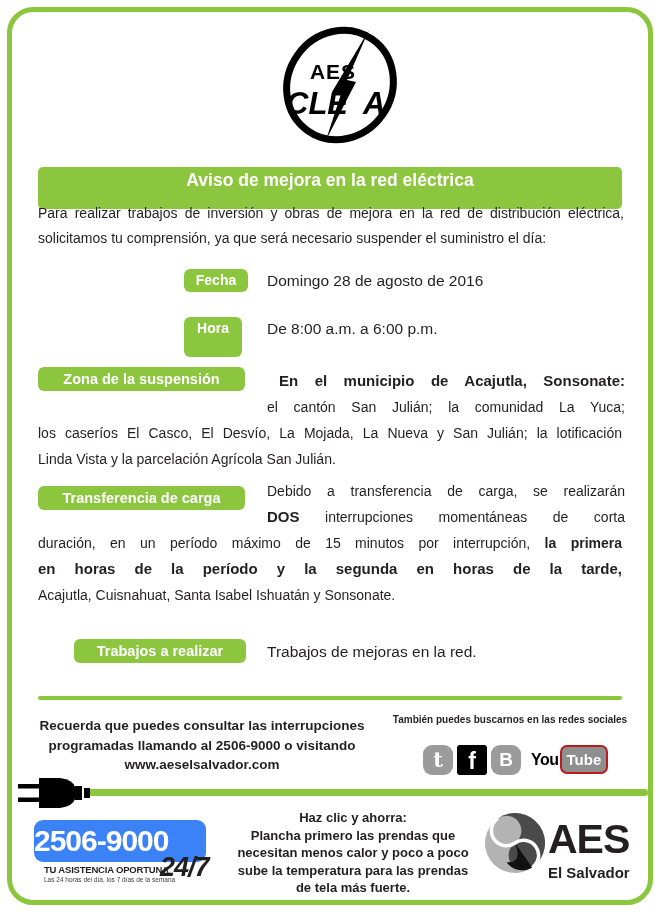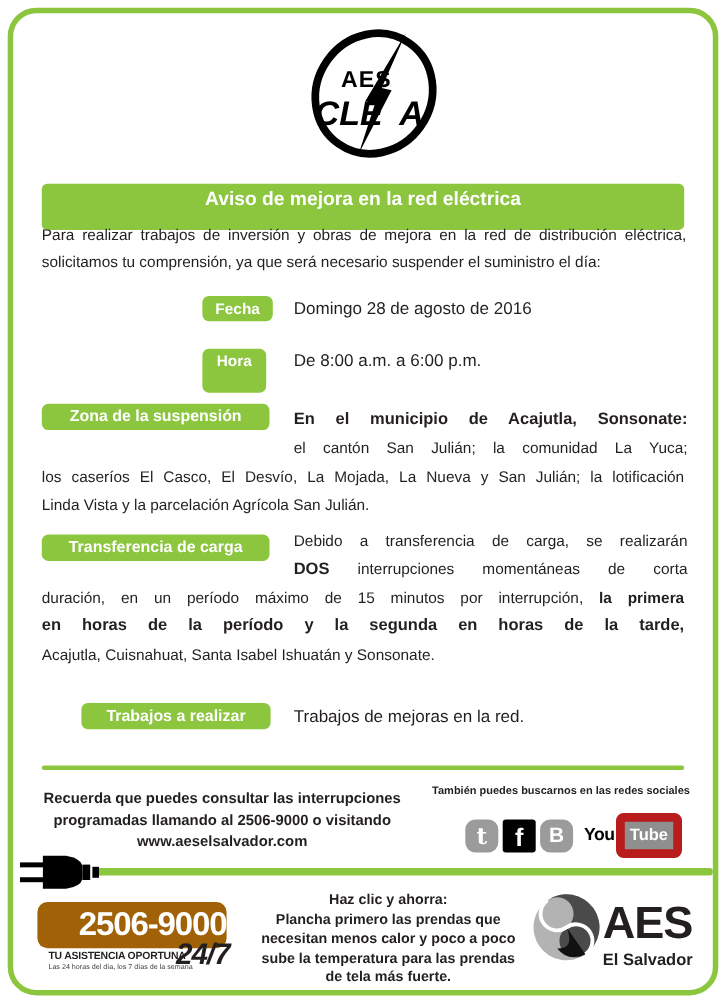--- a/index.html
+++ b/index.html
@@ -40,27 +40,27 @@
                font-weight:bold;font-size:10px;}
   .social-row{position:absolute;left:423px;top:744px;height:31px;display:flex;align-items:center;gap:4px;}
   .sq{width:30px;height:30px;display:flex;align-items:center;justify-content:center;
       color:#fff;font-weight:bold;box-sizing:border-box;}
   .tw{background:#9b9b9b;border-radius:9px;font-size:21px;font-family:"DejaVu Serif",serif;}
   .fb{background:#000;border-radius:3px;font-size:23px;align-items:flex-end;}
   .bg{background:#9b9b9b;border-radius:9px;font-size:19px;}
   .yt{display:flex;align-items:center;margin-left:6px;}
   .yt-you{font-weight:bold;font-size:16px;color:#000;letter-spacing:-0.5px;}
   .yt-tube{background:#8f8f8f;color:#fff;font-weight:bold;font-size:15px;border-radius:7px;
-           padding:4px 5px;margin-left:1px;border:8px solid #b91c1c;}
+           padding:4px 5px;margin-left:1px;border:2px solid #b91c1c;}
   
   .cable{position:absolute;left:86px;top:789px;width:562px;height:7px;background:#8cc63f;border-radius:3px;}
   .plug{position:absolute;left:18px;top:771px;}
-  .phone-box{position:absolute;left:34px;top:820px;width:172px;height:42px;background:#a16207;
+  .phone-box{position:absolute;left:34px;top:820px;width:172px;height:42px;background:#3b82f6;
              border-radius:9px;color:#fff;font-weight:bold;font-size:30px;letter-spacing:-1px;
-             text-align:right;line-height:42px;}
+             text-align:left;line-height:42px;}
   .assist{position:absolute;left:44px;top:864px;font-weight:bold;font-size:9.5px;letter-spacing:-0.2px;}
   .always{position:absolute;left:160px;top:852px;font-weight:bold;font-style:italic;font-size:27px;letter-spacing:-1px;}
   .always-note{position:absolute;left:44px;top:876px;font-size:6.5px;color:#3c3c3c;}
   .tip{position:absolute;left:228px;top:809px;width:250px;text-align:center;
        font-weight:bold;font-size:13px;line-height:17.5px;}
   .aes{position:absolute;left:484px;top:808px;width:160px;height:84px;}
   .aes svg{position:absolute;left:0;top:4px;}
   .aes-brand{position:absolute;left:64px;top:8px;font-weight:bold;font-size:41px;letter-spacing:-1px;}
   .aes-sub{position:absolute;left:64px;top:56px;width:84px;text-align:left;font-weight:bold;font-size:15px;}
 </style>
@@ -88,21 +88,21 @@
   <div class="bline">solicitamos tu comprensión, ya que será necesario suspender el suministro el día:</div>
 </div>
 
 <div class="badge badge-fecha">Fecha</div>
 <div class="value val-fecha">Domingo 28 de agosto de 2016</div>
 <div class="badge badge-hora">Hora</div>
 <div class="value val-hora">De 8:00 a.m. a 6:00 p.m.</div>
 
 <div class="badge badge-zona">Zona de la suspensión</div>
 <div class="zona-right">
-  <div class="zline jfull" style="font-weight:bold;font-size:15px;">En el municipio de Acajutla, Sonsonate:</div>
+  <div class="zline jfull" style="font-weight:bold;font-size:15px;margin-left:12px;">En el municipio de Acajutla, Sonsonate:</div>
   <div class="zline jfull">el cantón San Julián; la comunidad La Yuca;</div>
 </div>
 <div class="zona-full">
   <div class="zline jfull">los caseríos El Casco, El Desvío, La Mojada, La Nueva y San Julián; la lotificación</div>
   <div class="zline">Linda Vista y la parcelación Agrícola San Julián.</div>
 </div>
 
 <div class="badge badge-transfer">Transferencia de carga</div>
 <div class="trans-right">
   <div class="zline jfull">Debido a transferencia de carga, se realizarán</div>

